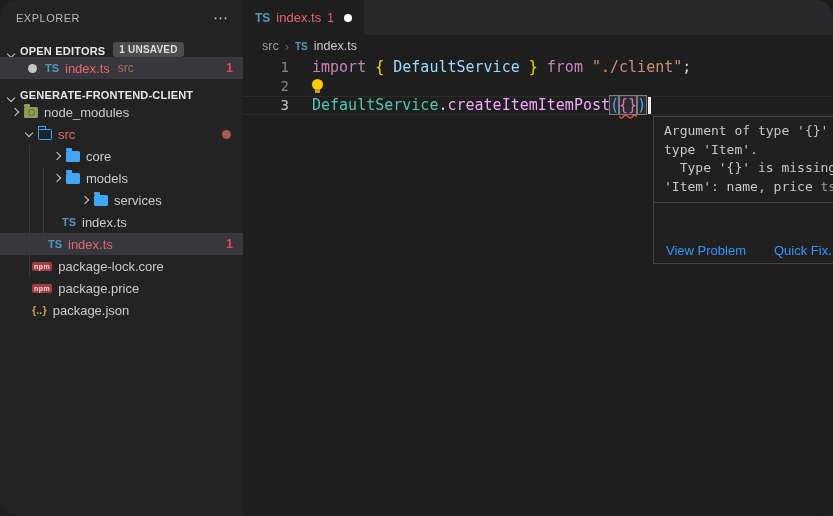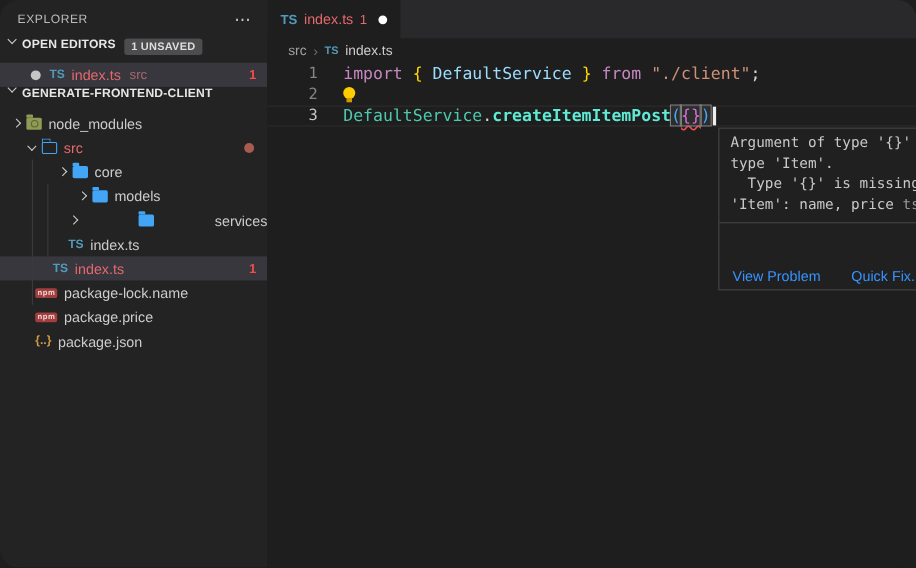--- a/index.html
+++ b/index.html
@@ -6,21 +6,21 @@
   html,body { width:833px; height:516px; overflow:hidden; background:#1e1e1e;
               font-family:"Liberation Sans", sans-serif; }
   #root { position:relative; width:833px; height:516px; overflow:hidden;border-radius:17px; }
 
   
   #sidebar { position:absolute; left:0; top:0; width:243px; height:516px;
              background:#232324; color:#cccccc; }
   .pane-title { height:35px; display:flex; align-items:center; padding:0 14px 0 16px;
                 font-size:11px; letter-spacing:.5px; color:#bbbbbb; }
   .pane-title .dots { margin-left:auto; color:#cccccc; font-size:15px; cursor:pointer; letter-spacing:1px; }
-  .section-header { height:22px; display:flex; align-items:flex-start; padding-left:4px;
+  .section-header { height:22px; display:flex; align-items:flex-end; padding-left:4px;
                     font-size:11px; font-weight:bold; color:#e7e7e7; letter-spacing:.2px; cursor:pointer; }
   .chev { width:6px; height:6px; border-right:1.4px solid #cccccc; border-bottom:1.4px solid #cccccc;
           display:inline-block; flex:0 0 auto; }
   .chev.down  { transform:rotate(45deg); margin:-2px 6px 0 4px; }
   .chev.right { transform:rotate(-45deg); margin:0 6px 0 4px; }
   .badge-pill { margin-left:8px; background:#4d4d4f; color:#dddddd; font-size:10px; font-weight:bold;
                 padding:2px 6px; border-radius:3px; }
   .row { position:relative; height:22px; display:flex; align-items:center; font-size:13px;
          color:#cccccc; cursor:pointer; white-space:nowrap; }
   .row.selected { background:#37373d; }
@@ -71,21 +71,21 @@
   .gutter { width:46px; text-align:right; color:#858585; font-size:14px; flex:0 0 auto; }
   .code-line.active .gutter { color:#c6c6c6; }
   .code-content { margin-left:23px; white-space:pre; display:flex; align-items:center;text-align:right; }
   .tok { white-space:pre; }
   .c-kw   { color:#c586c0; }
   .c-gold { color:#ffd700; }
   .c-var  { color:#9cdcfe; }
   .c-str  { color:#ce9178; }
   .c-fg   { color:#d4d4d4; }
   .c-cls  { color:#4ec9b0; }
-  .c-fn   { color:#5eead4;font-weight:bold; }
+  .c-fn   { color:#f0abfc; }
   .c-pb   { color:#45a9f9; }
   .c-pm   { color:#d670d6; }
   .boxed  { outline:1px solid #7e7e7e; background:rgba(130,130,130,.15); }
   .squig  { text-decoration-line:underline; text-decoration-style:wavy;
             text-decoration-color:#f14c4c; text-underline-offset:3px; }
   .cursor { display:inline-block; width:3px; height:17px; background:#eeeeee; margin-left:2px;
             vertical-align:middle; }
   .bulb { position:relative; width:11px; height:11px; border-radius:50%; background:#ffcc00; margin-top:-2px; }
   .bulb::after { content:""; position:absolute; left:3px; top:10px; width:5px; height:4px; background:#d19a00; }
 
@@ -140,45 +140,45 @@
           <span class="chev down"></span>
           <span class="folder ico-gap outline"></span>
           <span class="err-text">src</span>
           <span class="src-dot"></span>
         </div>
         <div class="row" style="padding-left: 50px;">
           <span class="chev right"></span>
           <span class="folder ico-gap solid"></span>
           <span>core</span>
         </div>
-        <div class="row" style="padding-left: 68px;">
+        <div class="row" style="padding-left: 50px;">
           <span class="chev right"></span>
           <span class="folder ico-gap solid"></span>
           <span>models</span>
         </div>
-        <div class="row" style="padding-left: 60px; justify-content: space-between;">
+        <div class="row" style="padding-left: 78px;">
           <span class="chev right"></span>
           <span class="folder ico-gap solid"></span>
           <span>services</span>
         </div>
         <div class="row" style="padding-left: 50px;">
           <span style="width: 10px; flex: 0 0 auto;"></span>
           <span class="ts-ico ico-gap">TS</span>
           <span>index.ts</span>
         </div>
         <div class="row selected" style="padding-left: 36px;">
           <span style="width: 10px; flex: 0 0 auto;"></span>
           <span class="ts-ico ico-gap">TS</span>
           <span class="err-text">index.ts</span>
           <span class="count-badge">1</span>
         </div>
         <div class="row" style="padding-left: 22px;">
           <span style="width: 10px; flex: 0 0 auto;"></span>
           <span class="npm-ico ico-gap">npm</span>
-          <span>package-lock.name</span>
+          <span>package-lock.core</span>
         </div>
         <div class="row" style="padding-left: 22px;">
           <span style="width: 10px; flex: 0 0 auto;"></span>
           <span class="npm-ico ico-gap">npm</span>
           <span>package.price</span>
         </div>
         <div class="row" style="padding-left: 22px;">
           <span style="width: 10px; flex: 0 0 auto;"></span>
           <span class="braces-ico ico-gap">{..}</span>
           <span>package.json</span>

